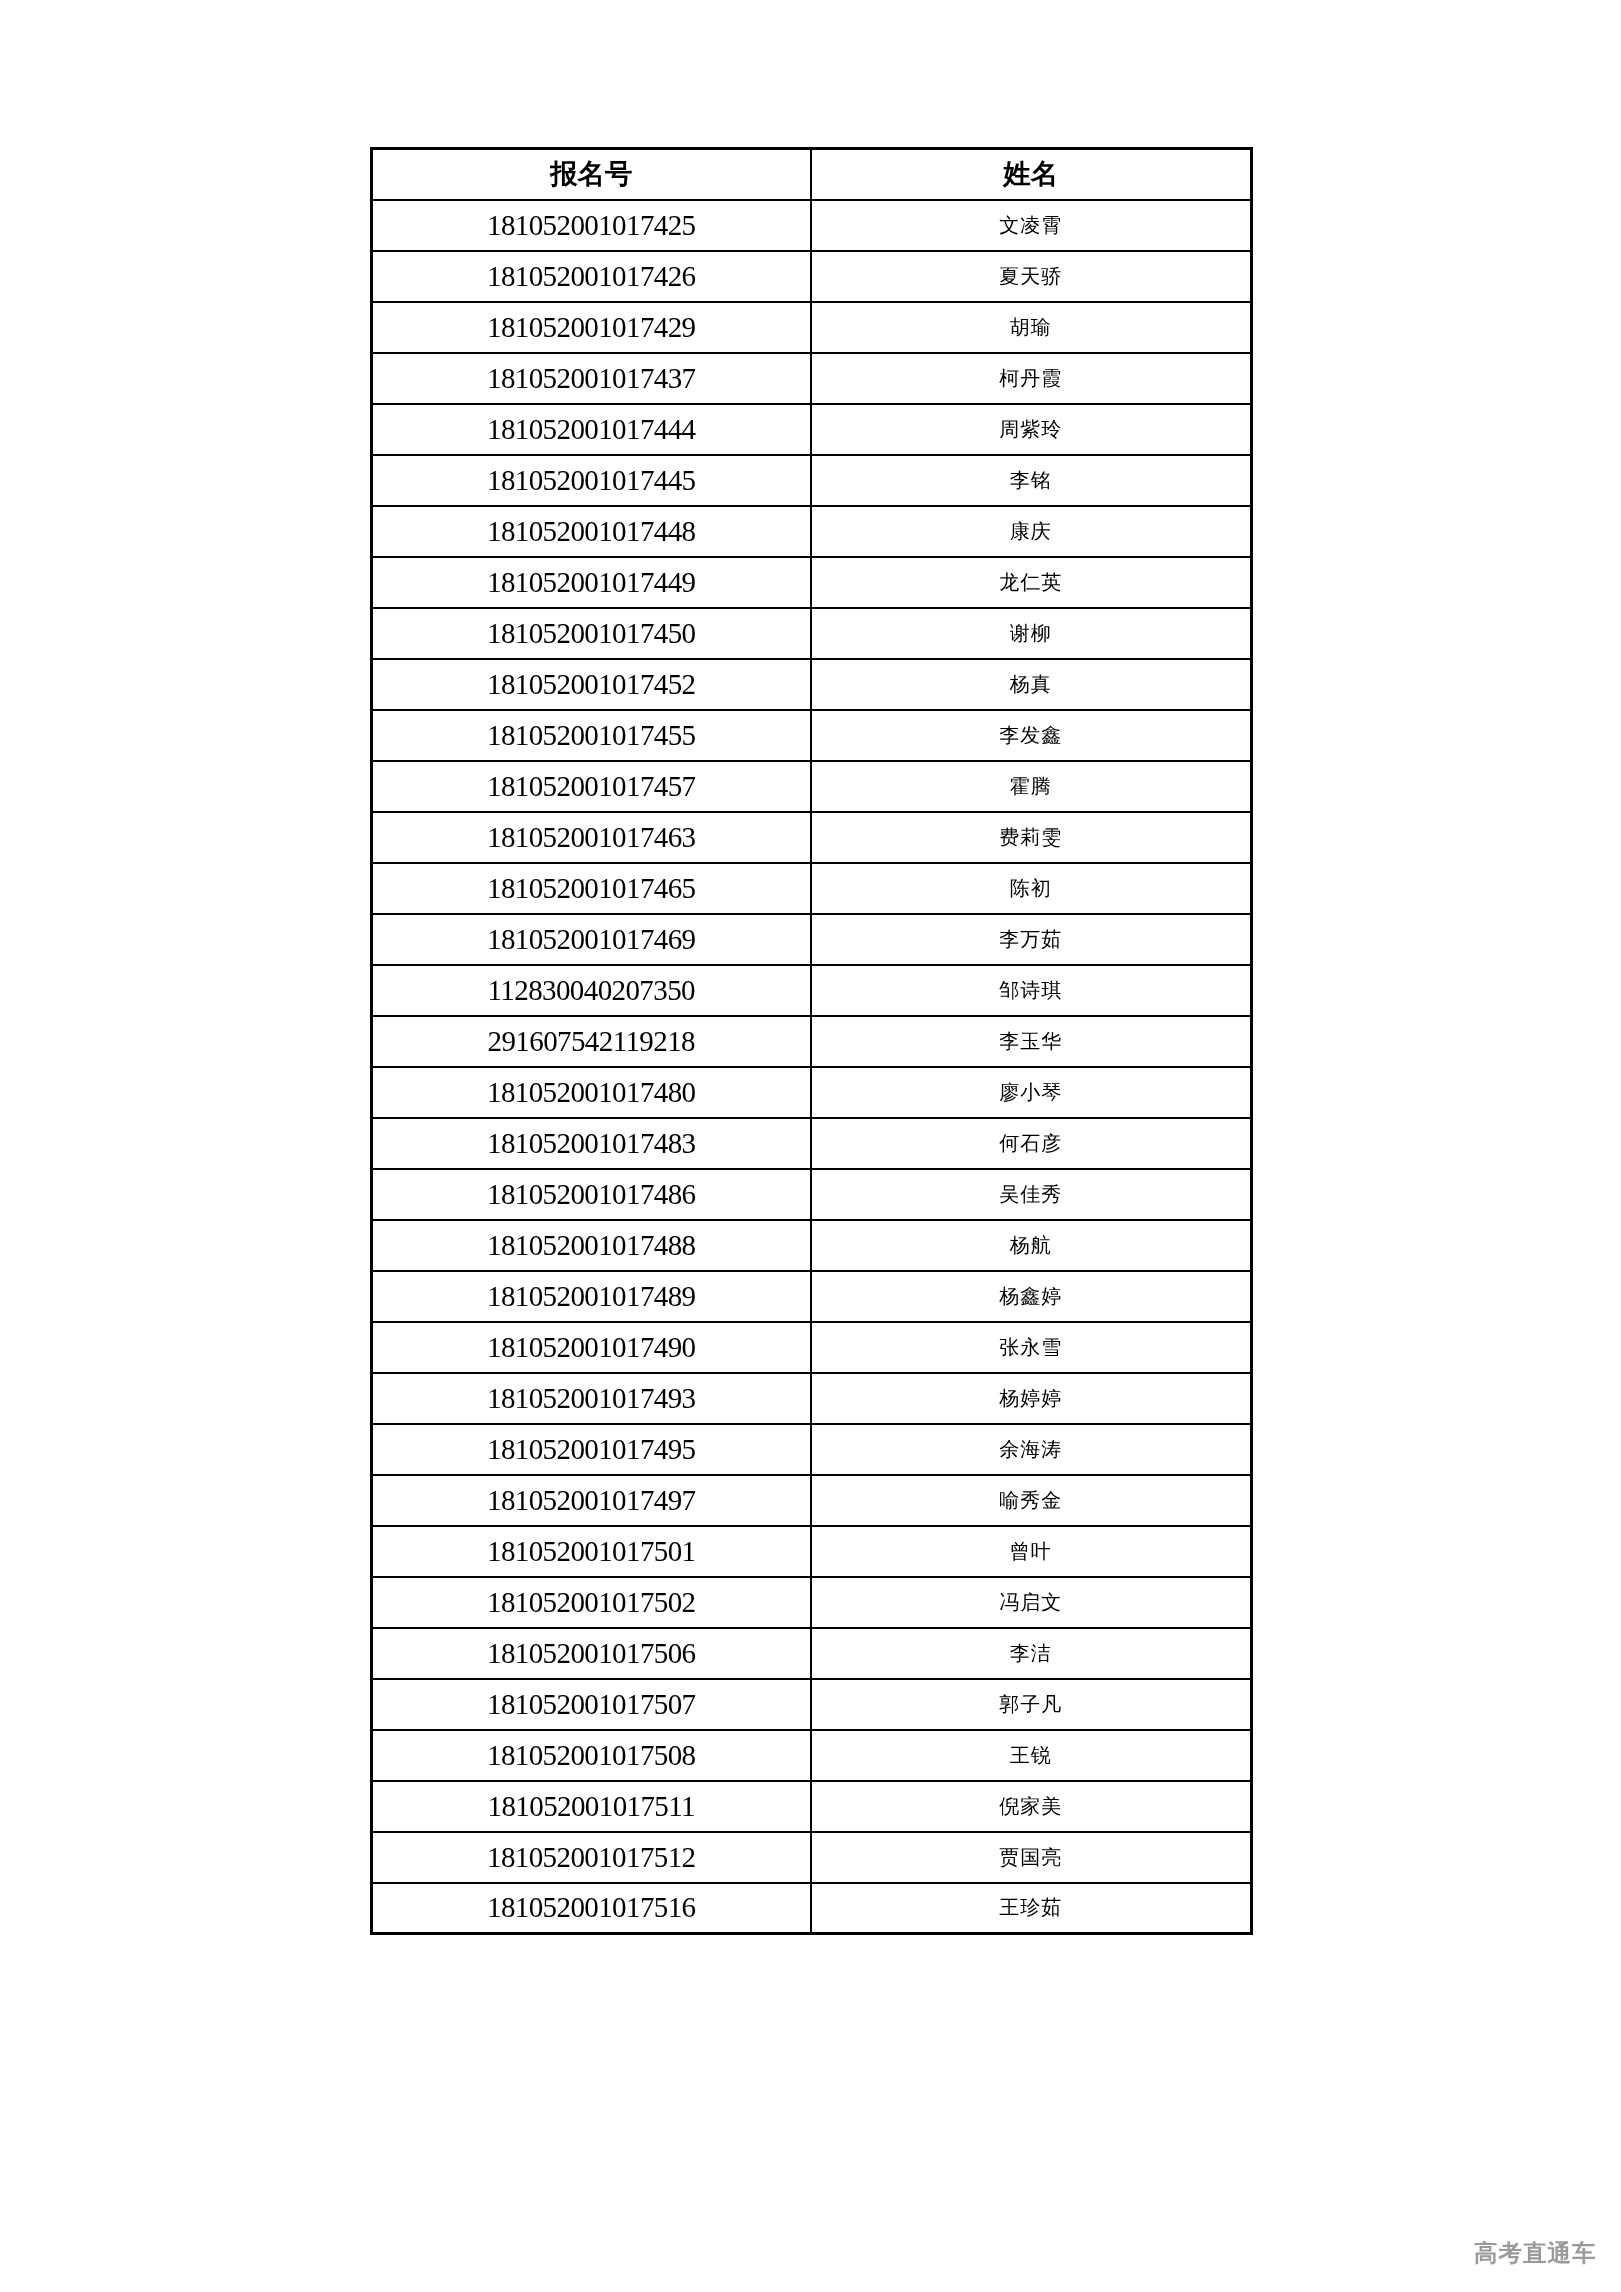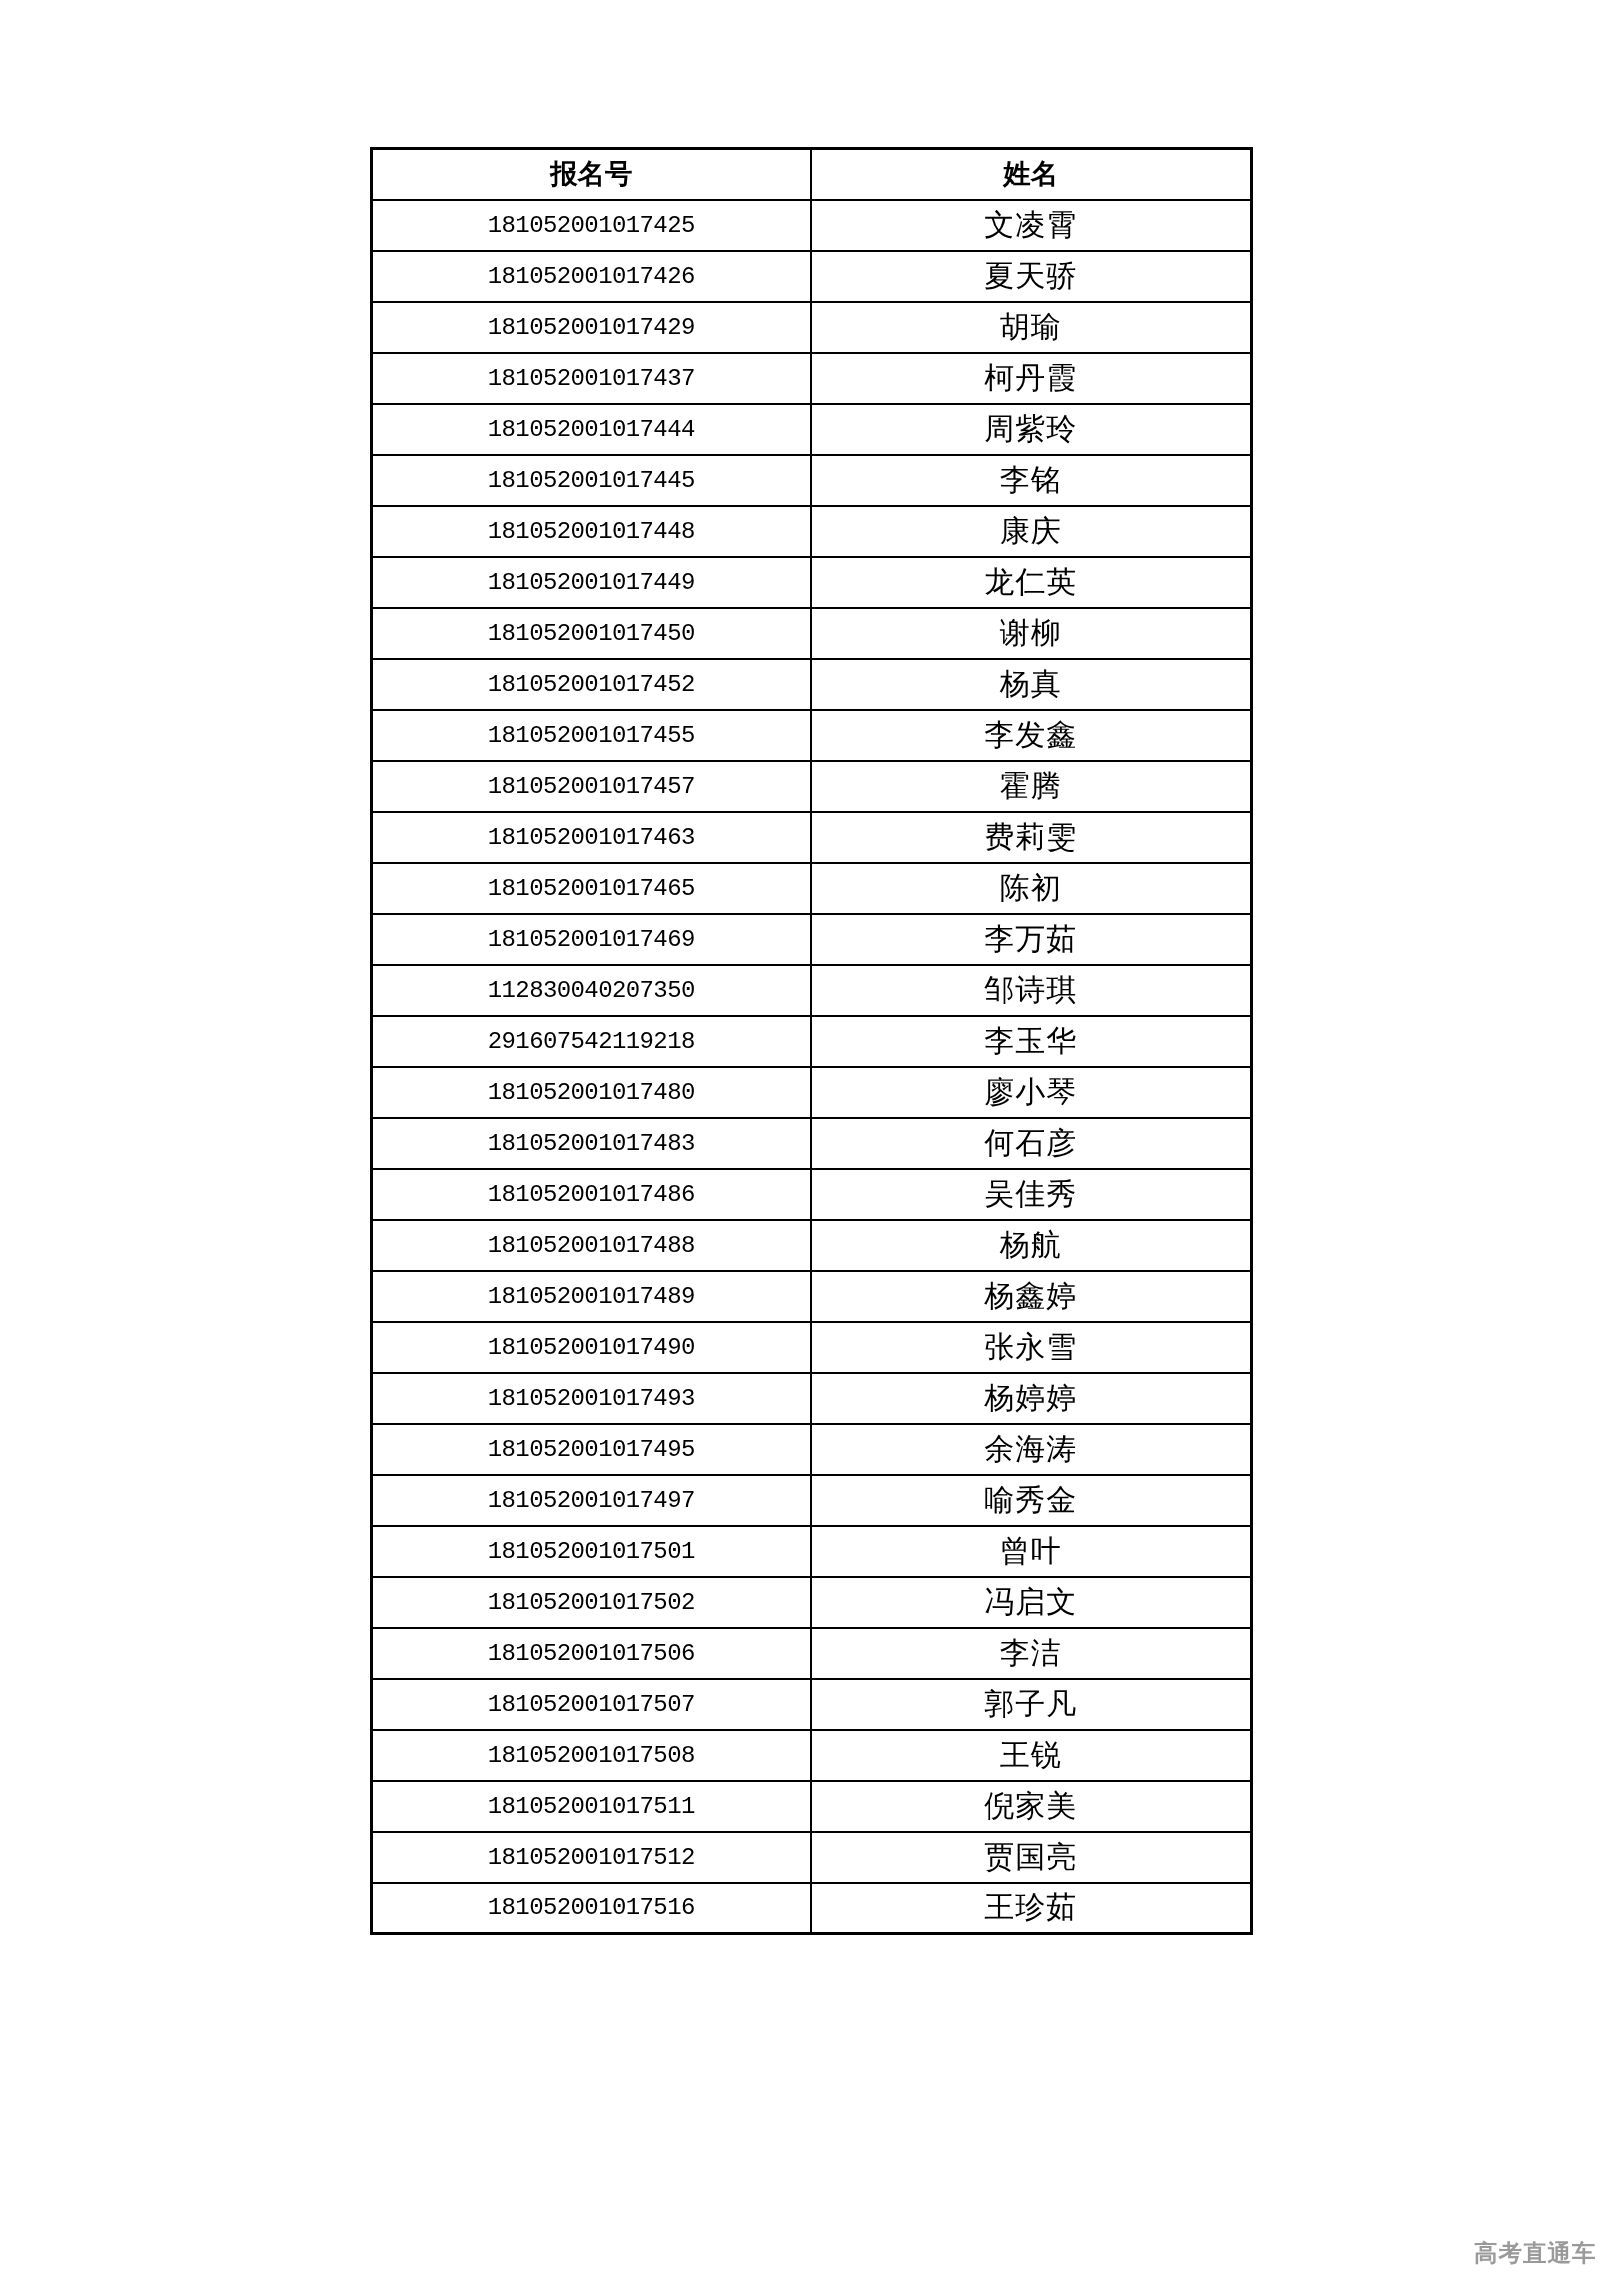--- a/index.html
+++ b/index.html
@@ -41,27 +41,27 @@
       color: #000;
       box-sizing: border-box;
     }
     table.roster th {
       font-family: "DejaVu Sans", sans-serif;
       font-weight: bold;
       font-size: 27.4px;
       letter-spacing: 0px;
     }
     table.roster td.num {
-      font-family: Liberation Mono, monospace;
-      font-size: 24px;
+      font-family: Liberation Serif, serif;
+      font-size: 29px;
       letter-spacing: -0.6px;
     }
     table.roster td.name {
       font-family: "DejaVu Sans", sans-serif;
-      font-size: 30px;
+      font-size: 20px;
       letter-spacing: 1px;
     }
     .watermark {
       position: absolute;
       left: 1474px;
       top: 2237px;
       font-family: "DejaVu Sans", sans-serif;
       font-size: 23.5px;
       color: #9a9a9a;
       letter-spacing: 1px;

